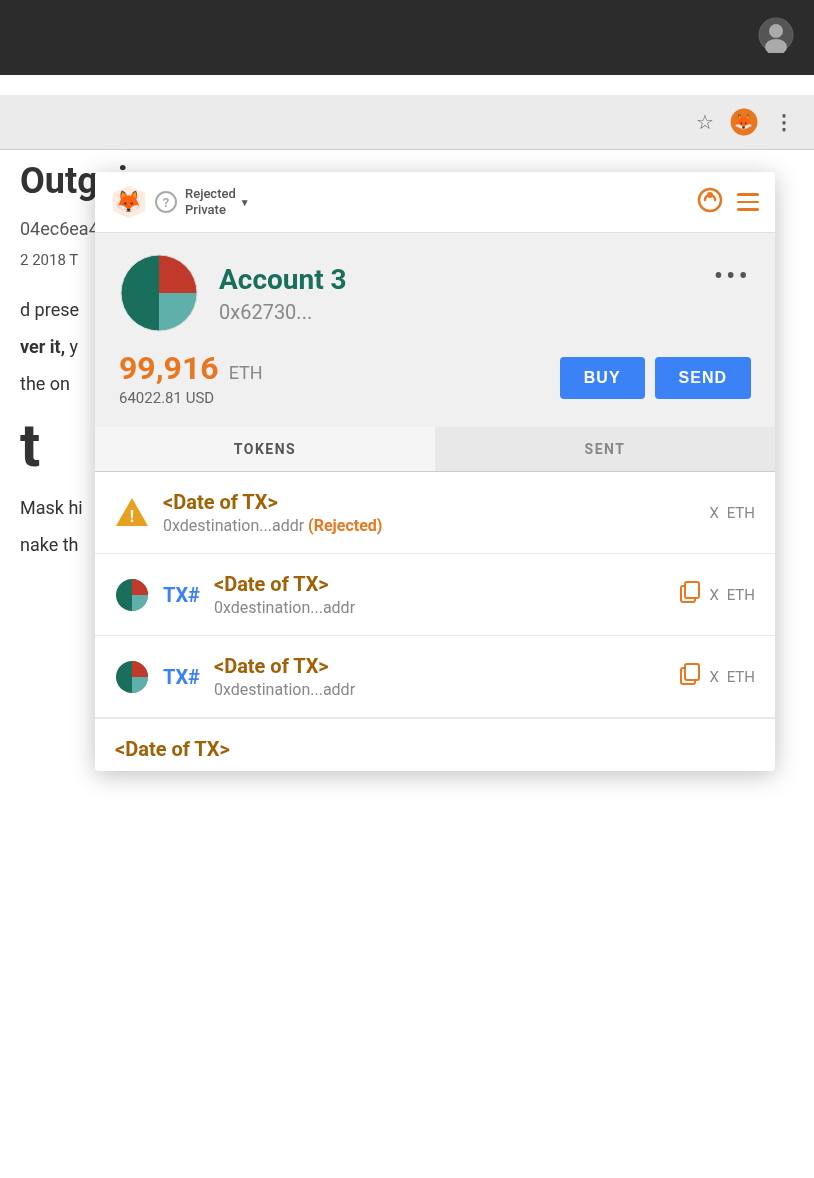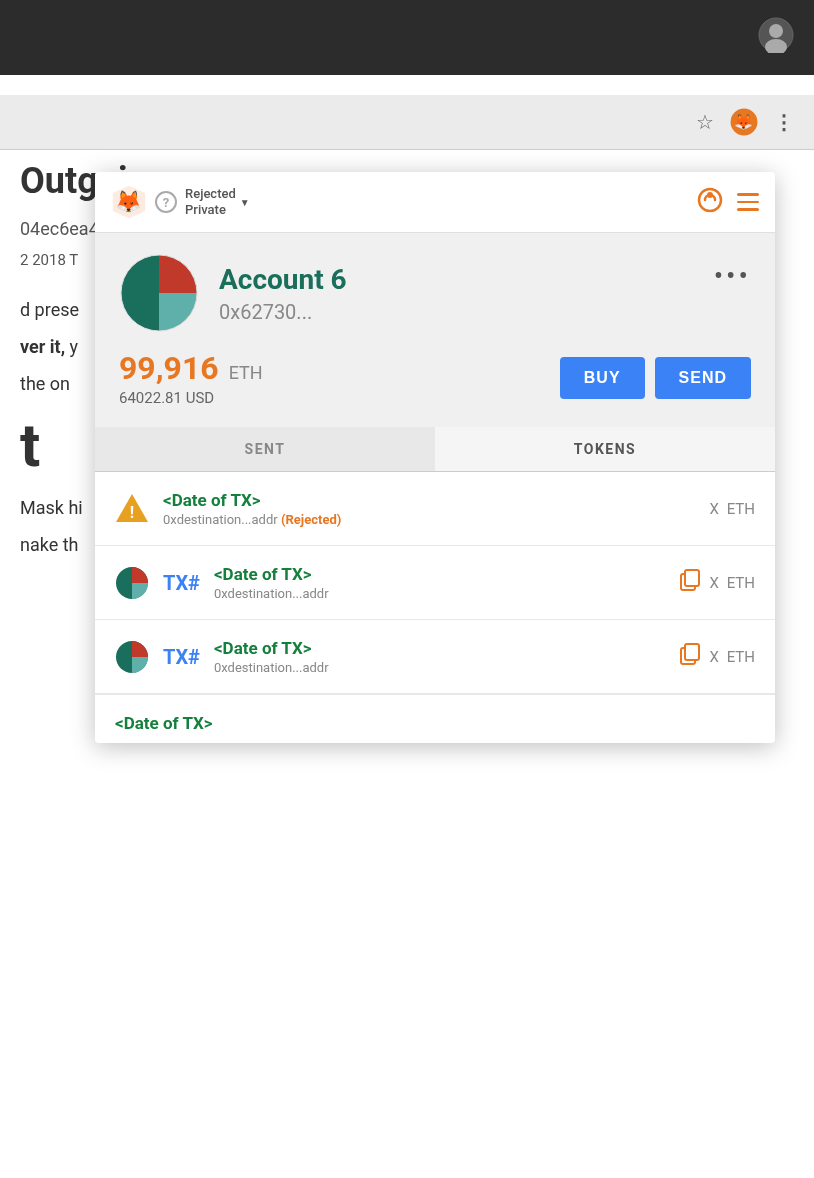--- a/index.html
+++ b/index.html
@@ -289,27 +289,27 @@
       display: flex;
       align-items: center;
       justify-content: center;
     }
 
     .tx-details {
       flex: 1;
     }
 
     .tx-date {
-      font-size: 17px;
-      font-weight: bold;
-      color: #15803d;
+      font-size: 20px;
+      font-weight: bold;
+      color: #a16207;
     }
 
     .tx-addr {
-      font-size: 13px;
+      font-size: 16px;
       color: #888;
       margin-top: 2px;
     }
 
     .tx-rejected {
       color: #e87722;
       font-weight: bold;
     }
 
     .tx-right {
@@ -427,21 +427,21 @@
     <svg width="80" height="80" viewBox="0 0 80 80">
       <circle cx="40" cy="40" r="38" fill="#1a6e5c"></circle>
 
       <path d="M40,40 L40,2 A38,38 0 0,1 78,40 Z" fill="#c0392b"></path>
 
       <path d="M40,40 L78,40 A38,38 0 0,1 40,78 Z" fill="#7ecbcc" opacity="0.7"></path>
       <circle cx="40" cy="40" r="38" fill="none" stroke="#ddd" stroke-width="1"></circle>
     </svg>
 
     <div class="account-info">
-      <div class="account-name">Account 6</div>
+      <div class="account-name">Account 3</div>
       <div class="account-address" style="cursor:pointer;">0x62730...</div>
     </div>
 
     <div class="account-menu-dots">•••</div>
   </div>
 
   <div class="balance-section">
     <div class="balance-left">
       <div>
         <span class="balance-eth">99,916</span>
@@ -452,22 +452,22 @@
       </div>
     </div>
 
     <div class="balance-buttons">
       <button class="btn-buy">BUY</button>
       <button class="btn-send">SEND</button>
     </div>
   </div>
 
   <div class="tabs-row">
+    <div class="tab-item active">TOKENS</div>
     <div class="tab-item">SENT</div>
-    <div class="tab-item active">TOKENS</div>
   </div>
 
   <div class="tx-list">
 
     <div class="tx-item">
       <div class="tx-icon-warning">
         <svg width="34" height="34" viewBox="0 0 34 34">
           <polygon points="17,2 33,30 1,30" fill="#e8a020"></polygon>
           <text x="17" y="26" text-anchor="middle" font-size="16" fill="#fff" font-weight="bold">!</text>
         </svg>

